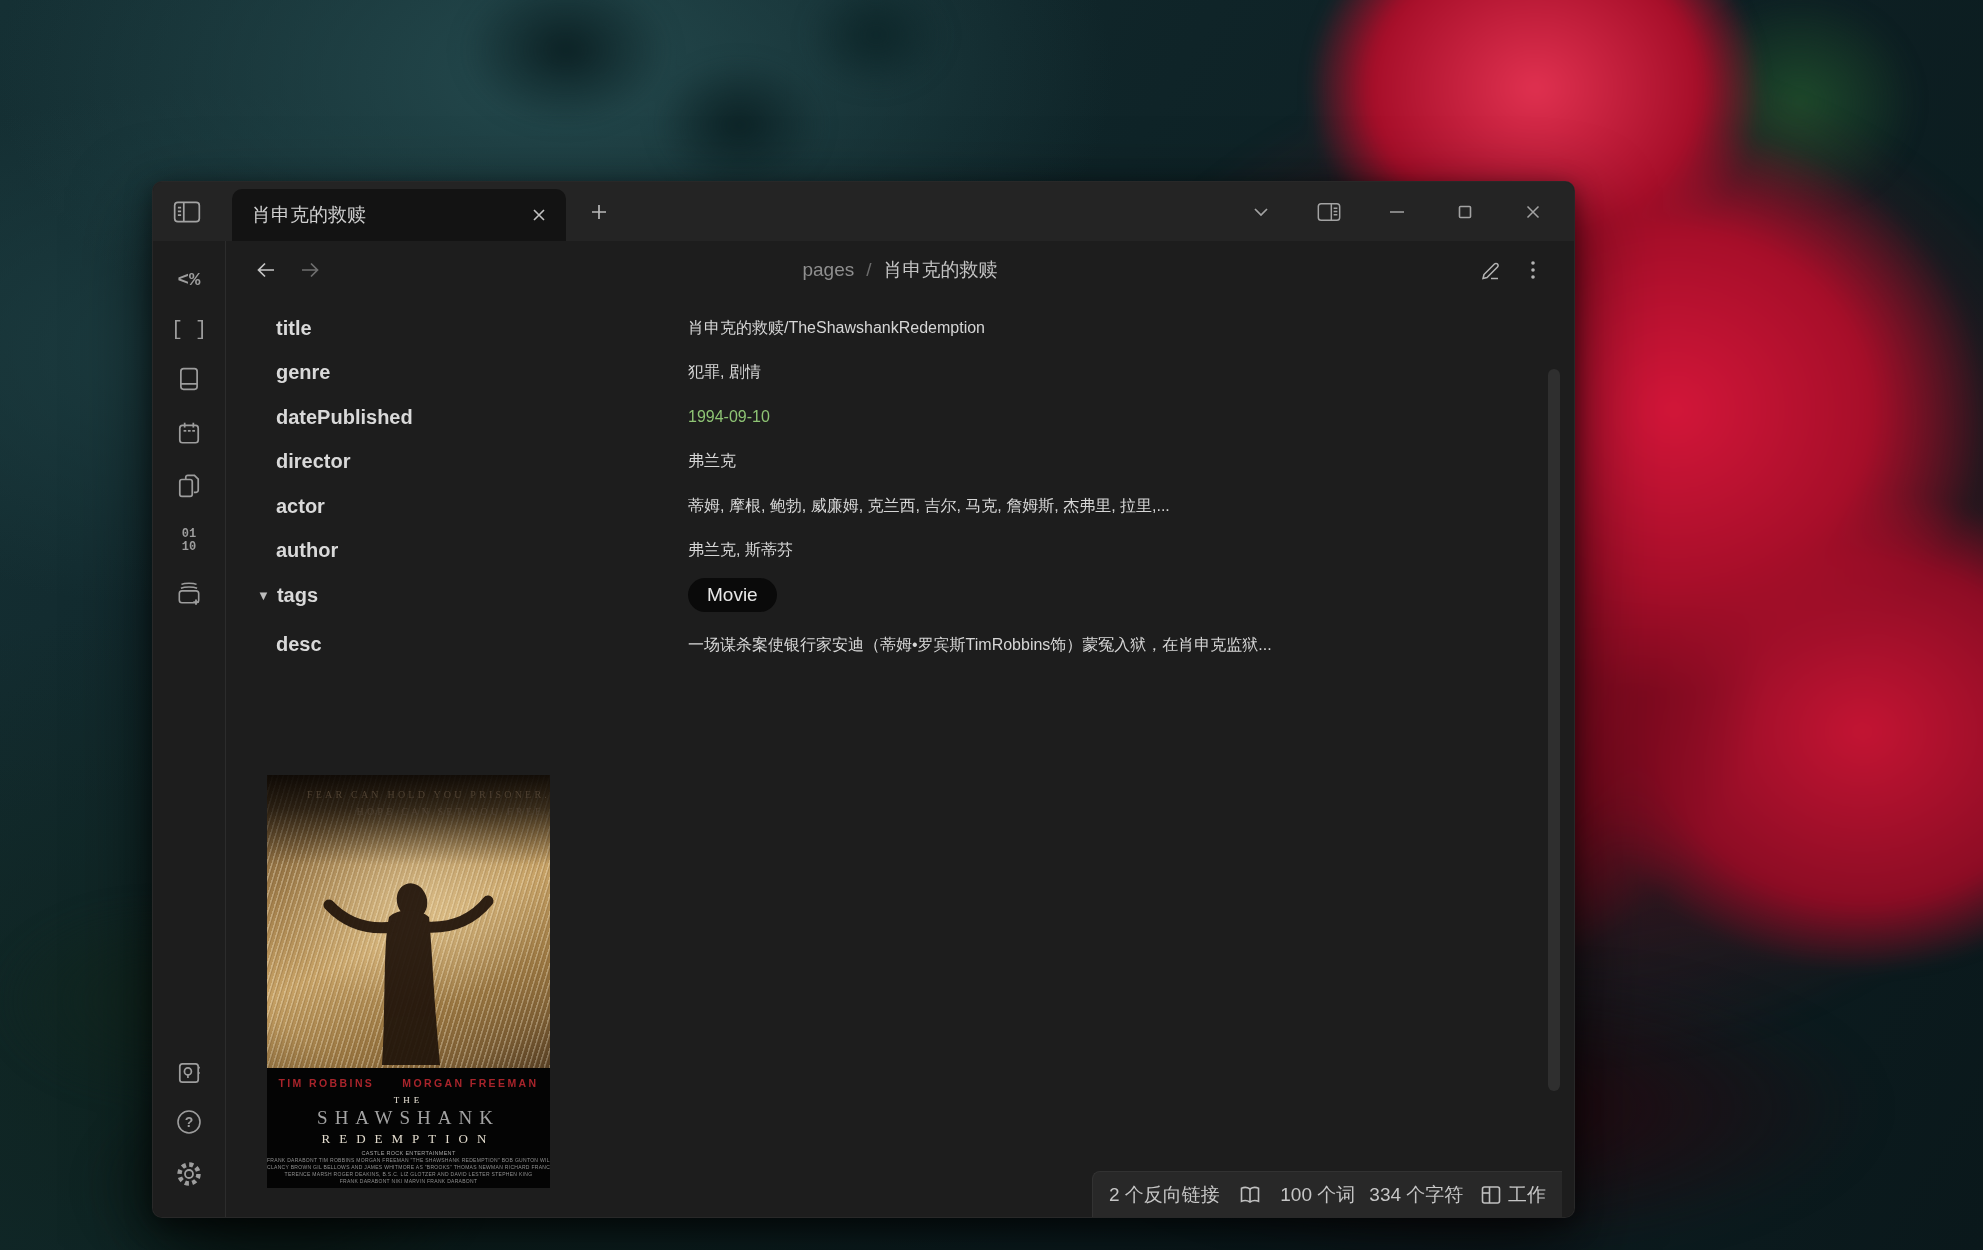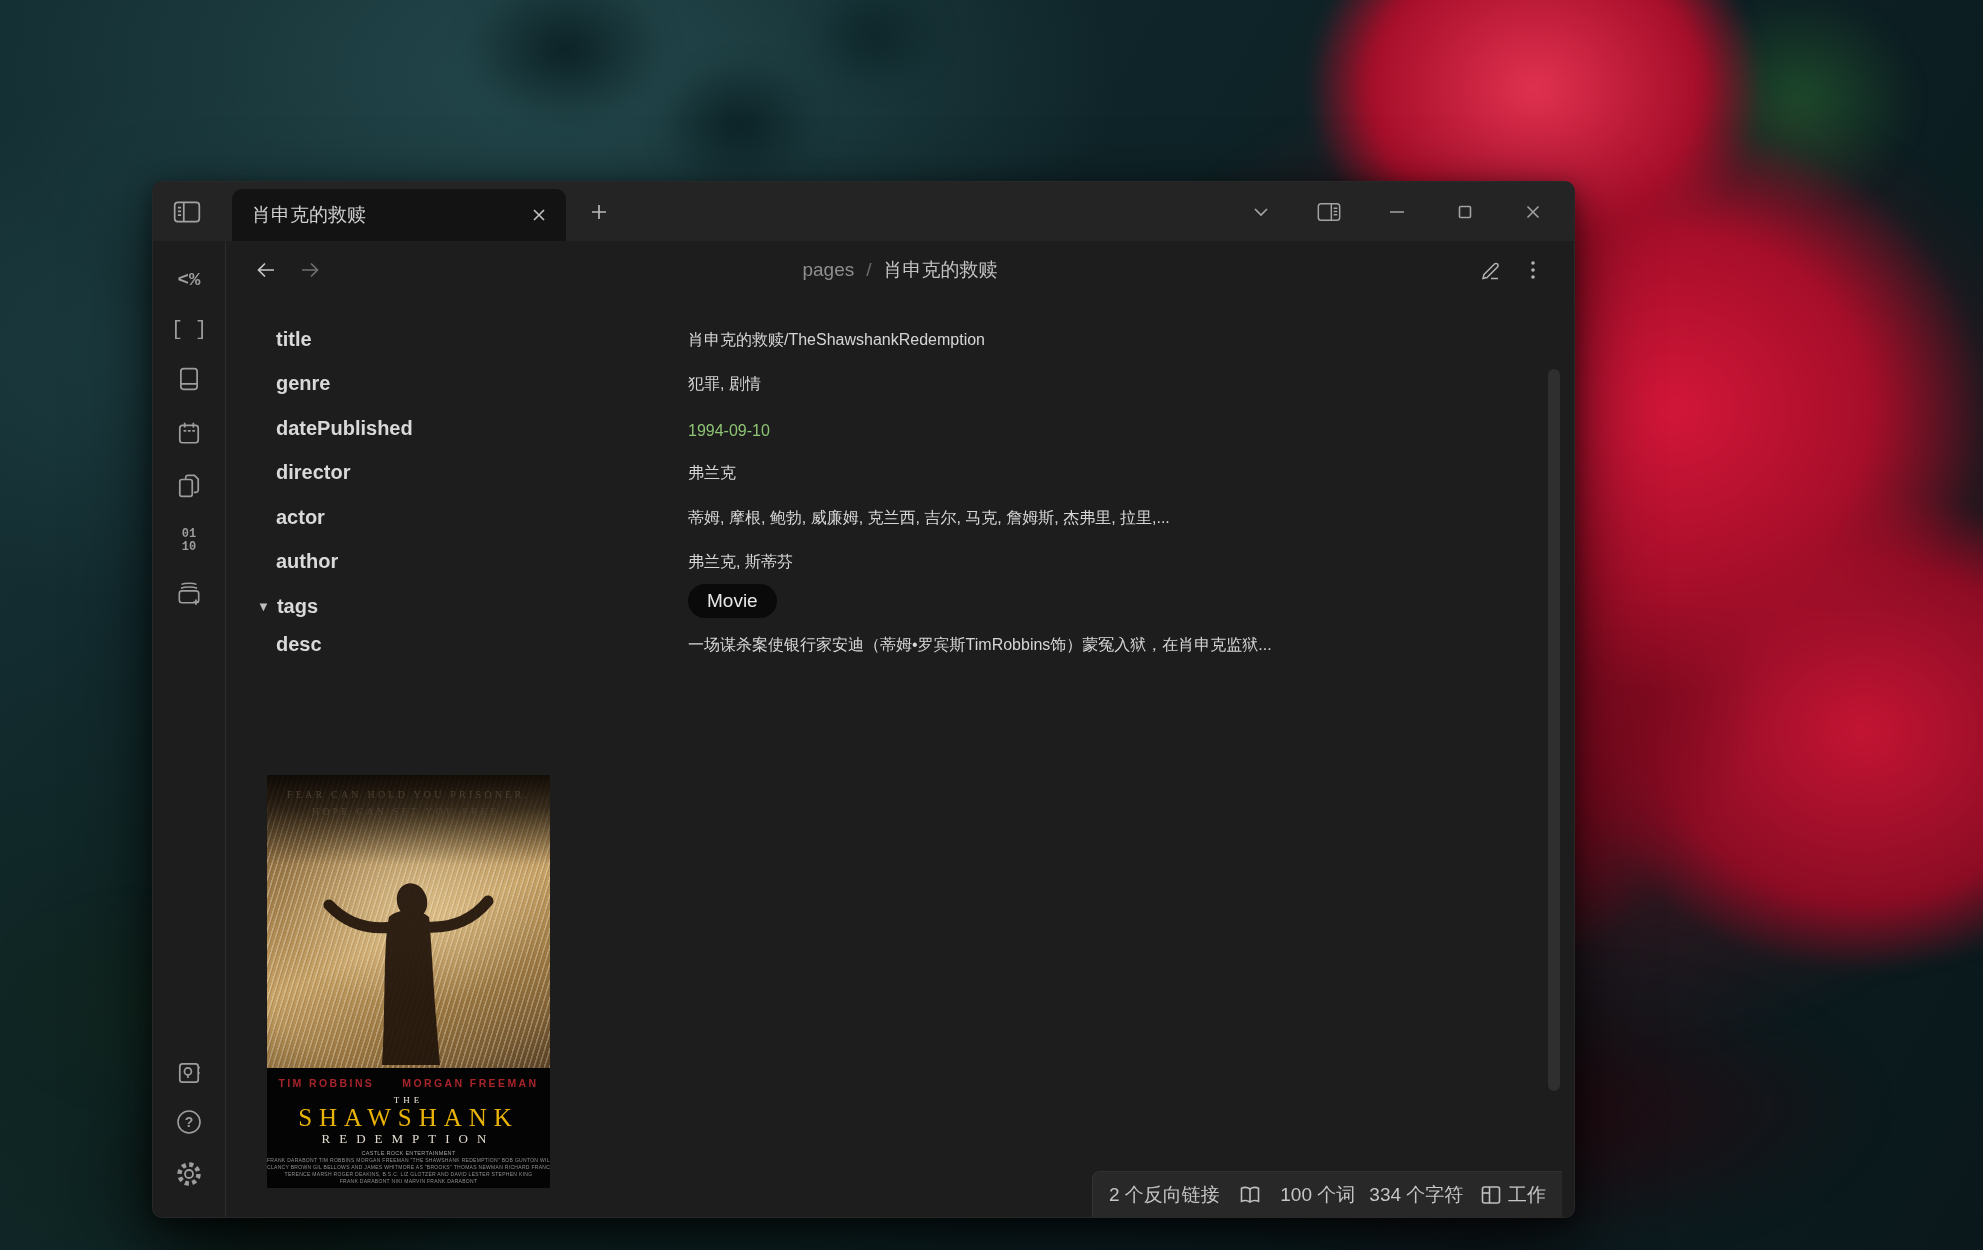--- a/index.html
+++ b/index.html
@@ -69,21 +69,21 @@
   .breadcrumb { position:absolute; left:50%; transform:translateX(-50%); top:0; height:58px;
     display:flex; align-items:center; gap:12px; font-size:19px; white-space:nowrap; }
   .crumb-parent { color:#8f8f8f; cursor:pointer; }
   .crumb-sep { color:#6c6c6c; }
   .crumb-current { color:#c2c2c2; cursor:pointer; }
   .doc-edit { position:absolute; right:66px; top:14px; width:34px; height:30px; color:#b3b3b3; }
   .doc-menu { position:absolute; right:24px; top:14px; width:34px; height:30px; color:#b3b3b3; }
 
   
   .attr-table { position:absolute; left:50px; top:65px; right:40px; }
-  .arow { display:flex; align-items:flex-end; height:44.5px; }
+  .arow { display:flex; align-items:center; height:44.5px; }
   .arow.tall { height:auto; align-items:center; padding-top:9px; }
   .akey { width:412px; flex:none; font-size:20px; font-weight:700; color:#d9d9d9; display:flex; align-items:center; }
   .aval { font-size:16px; color:#d6d6d6; white-space:nowrap; }
   .aval.wrap { white-space:normal; width:812px; line-height:35px; }
   .collapse-arrow { font-size:13px; color:#bdbdbd; margin-right:7px; margin-left:-19px; cursor:pointer; }
   .pill { display:inline-block; background:#0a0a0a; color:#e8e8e8; font-size:19px;
     border-radius:17px; padding:4px 19px; line-height:26px; cursor:pointer; }
 
   
   .poster { position:absolute; left:41px; top:534px; width:283px; height:413px; background:#000;
@@ -92,31 +92,31 @@
     background:
       radial-gradient(190px 150px at 52% 42%, rgba(255,235,190,.42) 0%, rgba(255,235,190,0) 70%),
       repeating-linear-gradient(107deg, rgba(255,246,222,.30) 0px, rgba(255,246,222,.30) 1px,
         rgba(97,67,32,.22) 2px, rgba(0,0,0,0) 3px, rgba(0,0,0,0) 5px),
       linear-gradient(155deg,#6b5130 0%, #a3804c 30%, #c7a266 52%, #97743f 74%, #5c4326 100%); }
   .p-vignette { position:absolute; left:0; top:0; right:0; height:300px;
     background:
       linear-gradient(180deg, rgba(10,6,3,.94) 0%, rgba(10,6,3,.72) 11%, rgba(10,6,3,0) 30%),
       radial-gradient(140% 120% at 50% 40%, rgba(0,0,0,0) 48%, rgba(18,10,4,.55) 100%); }
   .p-figure { position:absolute; left:50%; top:102px; transform:translateX(-50%); }
-  .p-tagline { position:absolute; top:11px; left:0; right:0; text-align:center;
+  .p-tagline { position:absolute; top:11px; left:0; right:0; text-align:right;
     font-family:"Liberation Serif","DejaVu Serif",serif; font-size:10px; letter-spacing:3.2px;
     color:#4e4031; line-height:17px; }
   .p-bot { position:absolute; left:0; right:0; bottom:0; height:120px; background:#040404;
     text-align:center; padding-top:9px; }
   .p-stars { display:flex; justify-content:center; gap:28px; font-size:10.5px; font-weight:700;
     letter-spacing:2.4px; color:#a8242b; }
   .p-the { font-family:"Liberation Serif","DejaVu Serif",serif; font-size:9px; letter-spacing:4px;
     color:#efe9dc; margin-top:6px; }
-  .p-title1 { font-family:"Liberation Serif","DejaVu Serif",serif; font-size:25px; letter-spacing:7px;
-    color:#eab308; line-height:26px; }
+  .p-title1 { font-family:"Liberation Serif","DejaVu Serif",serif; font-size:19px; letter-spacing:7px;
+    color:#a3a3a3; line-height:26px; }
   .p-title2 { font-family:"Liberation Serif","DejaVu Serif",serif; font-size:13px; letter-spacing:9px;
     color:#e2dbcd; line-height:15px; }
   .p-credits { margin-top:4px; color:#909090; font-size:5px; line-height:7px; letter-spacing:.3px;
     white-space:nowrap; }
   .p-credits .c1 { font-size:5.5px; color:#a5a5a5; }
   .p-logos { display:flex; justify-content:space-between; align-items:center; padding:3px 8px 0 8px;
     color:#8a8a8a; font-size:6px; letter-spacing:.5px; }
 
   
   .scrollbar { position:absolute; right:14px; top:128px; width:12px; height:722px;

